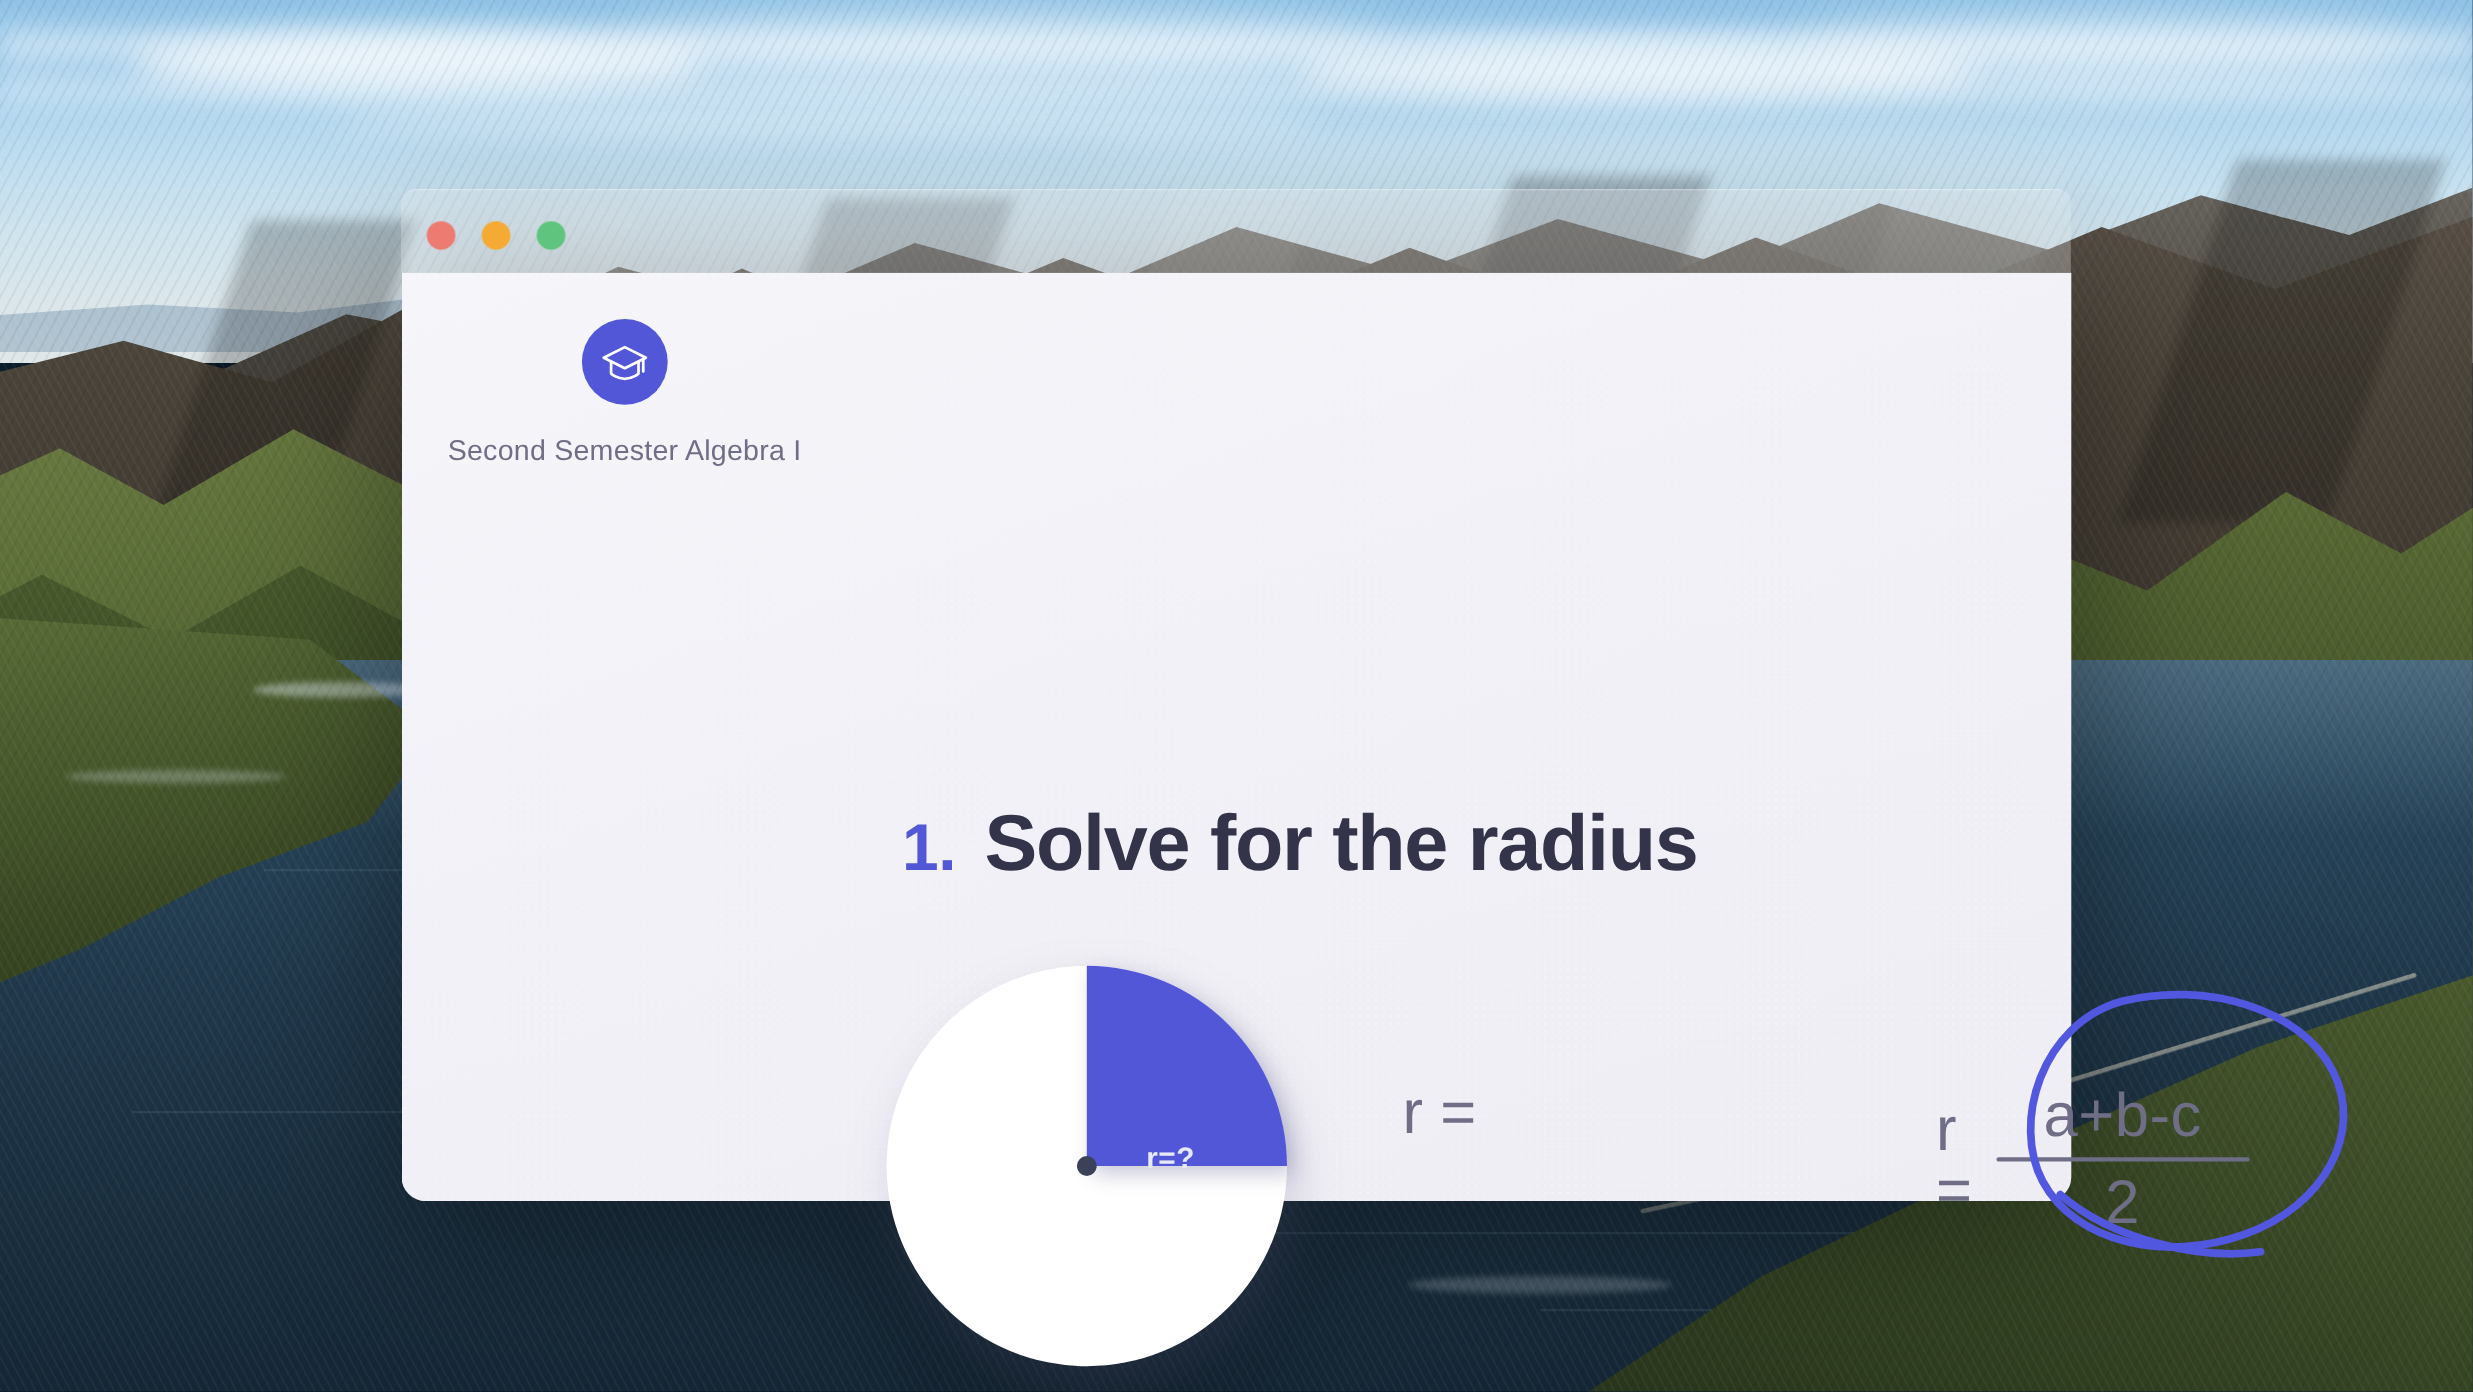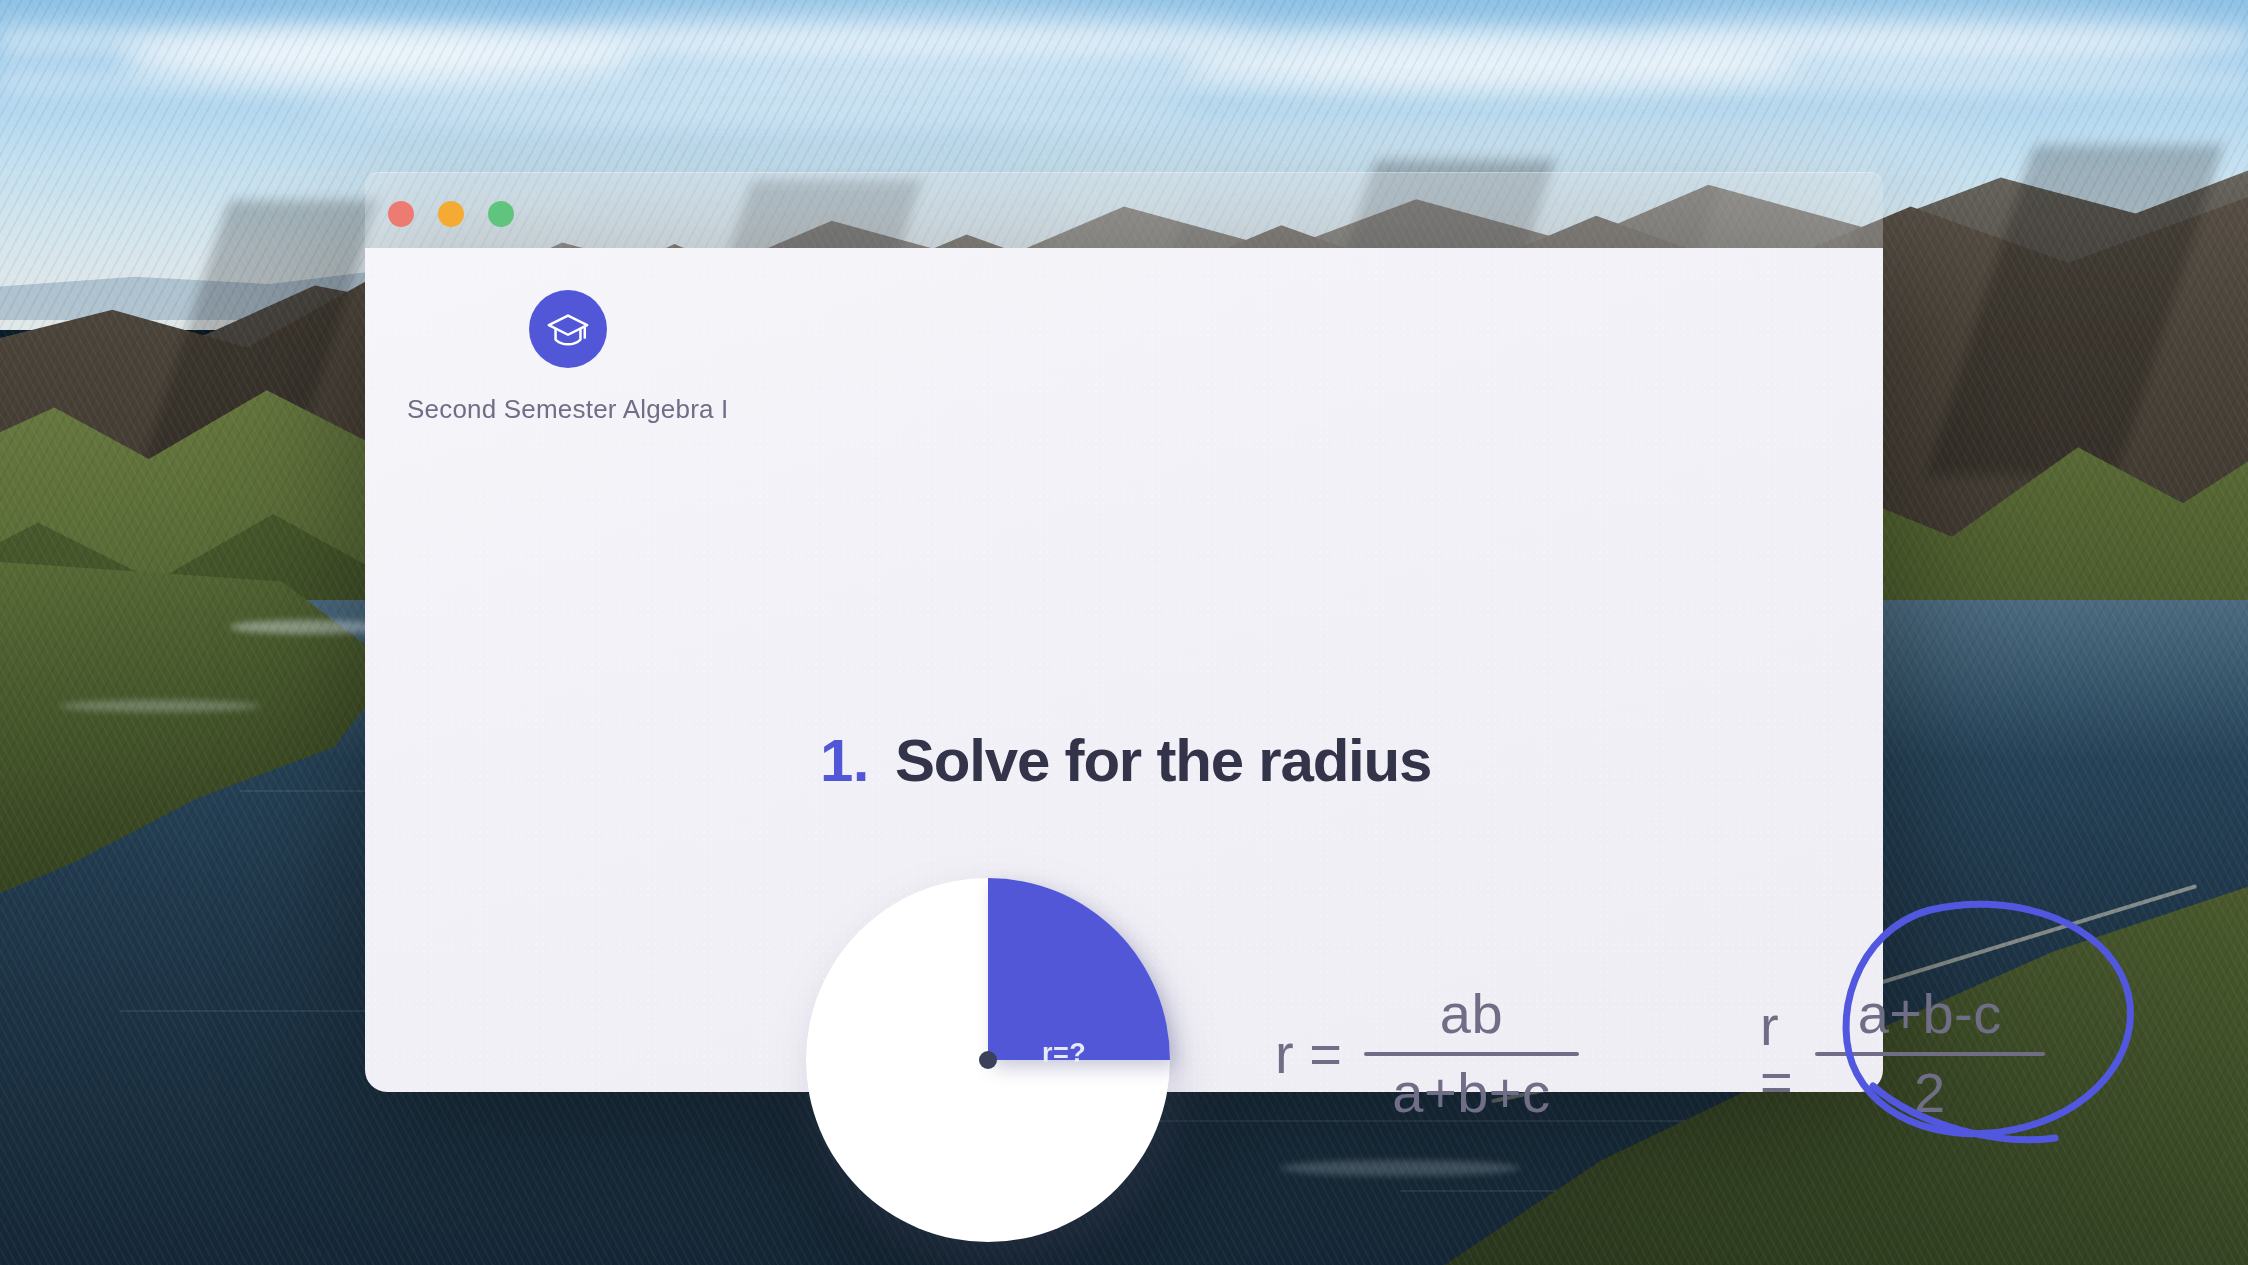--- a/index.html
+++ b/index.html
@@ -166,21 +166,21 @@
   .logo {
     width:78px; height:78px; border-radius:50%;
     background:#5257d8; display:flex; align-items:center; justify-content:center;
   }
   .logo svg { width:46px; height:46px; }
   .course-title { font-size:26px; color:#6f6e86; letter-spacing:.2px; }
 
   
   .question { position:absolute; left:455px; top:478px; display:flex; align-items:baseline; gap:26px; z-index:3; }
   .q-num { font-size:60px; font-weight:bold; color:#5257d8; letter-spacing:-.5px; }
-  .q-text { font-size:60px; font-weight:bold; color:#333349; letter-spacing:-1.2px; }
+  .q-text { font-size:72px; font-weight:bold; color:#333349; letter-spacing:-1.2px; }
 
   
   #pie { position:absolute; left:441px; top:630px; width:364px; height:364px; z-index:3; }
   .pie-shadow {
     position:absolute; left:8px; top:18px; width:364px; height:364px;
     border-radius:50%; background:rgba(90,90,130,.20); filter:blur(22px);
   }
   .pie-base {
     position:absolute; inset:0; border-radius:50%; background:#ffffff;
   }
@@ -299,25 +299,20 @@
     <div id="pie">
       <div class="pie-shadow"></div>
       <div class="pie-base"></div>
       <div class="pie-slice"></div>
       <span class="pie-label">r=?</span>
       <div class="pie-dot"></div>
     </div>
 
     <div class="formula" id="formula-1">
       <span class="f-lhs">r =</span>
-      <span class="frac">
-        <span class="frac-num">ab</span>
-        <span class="frac-bar"></span>
-        <span class="frac-den">a+b+c</span>
-      </span>
     </div>
 
     <div class="formula" id="formula-2">
       <span class="f-lhs">r =</span>
       <span class="frac">
         <span class="frac-num">a+b-c</span>
         <span class="frac-bar"></span>
         <span class="frac-den">2</span>
       </span>
     </div>

